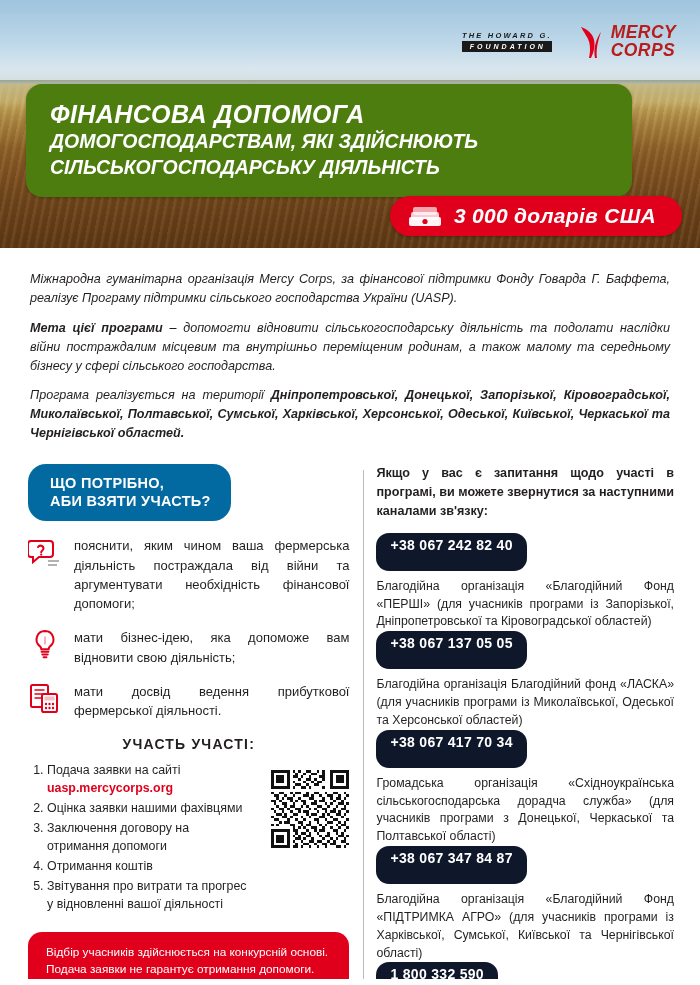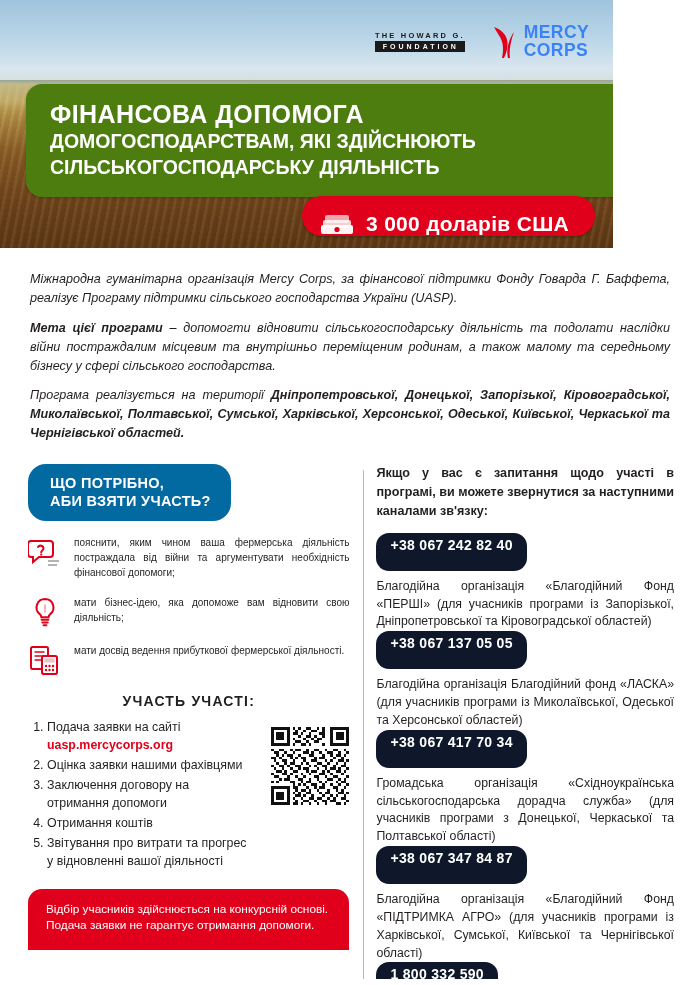--- a/index.html
+++ b/index.html
@@ -12,23 +12,24 @@
     background: #ffffff;
     font-family: "Liberation Sans", sans-serif;
     color: #231f20;
     overflow: hidden;
     position: relative;
   }
 
   
   .hero {
     position: relative;
-    width: 613px;
+    width: 700px;
     height: 248px;
     overflow: hidden;
+    font-style: italic;
   }
   .hero-sky {
     position: absolute;
     left: 0; top: 0; width: 700px; height: 92px;
     background: linear-gradient(#9fc4dd 0%, #bcd7e8 45%, #d9e6ef 75%, #cfd9d2 100%);
   }
   .hero-field {
     position: absolute;
     left: 0; top: 84px; width: 700px; height: 164px;
     background:
@@ -101,21 +102,21 @@
   .mercy-mark {
     width: 26px; height: 34px;
     position: relative;
   }
   .mercy-mark svg { display: block; }
   .mercy-text {
     font-size: 17.5px;
     font-weight: bold;
     line-height: 1.02;
     letter-spacing: .4px;
-    color: #3b82f6;
+    color: #b91c1c;
   }
 
   
   .headline {
     position: absolute;
     left: 26px; top: 84px;
     width: 560px;
     background: #4d7c0f;
     border-radius: 16px;
     padding: 16px 22px 17px 24px;
@@ -138,21 +139,21 @@
   }
 
   
   .amount {
     position: absolute;
     right: 18px; top: 196px;
     background: #e0001b;
     border-radius: 22px;
     height: 40px;
     display: flex;
-    align-items: flex-end;
+    align-items: center;
     gap: 12px;
     padding: 0 26px 0 18px;
     z-index: 6;
     box-shadow: 0 1px 3px rgba(0,0,0,.3);
   }
   .amount .money-icon { width: 34px; height: 24px; }
   .amount .txt {
     color: #fff;
     font-size: 21px;
     font-weight: bold;
@@ -206,21 +207,21 @@
   }
   .req-icon {
     width: 34px;
     min-width: 34px;
     height: 34px;
     display: flex;
     align-items: center;
     justify-content: center;
   }
   .req-text {
-    font-size: 10px;
+    font-size: 13px;
     line-height: 1.48;
     text-align: justify;
     padding-top: 1px;
   }
 
   .stages-title {
     margin-top: 16px;
     text-align: center;
     font-weight: bold;
     font-size: 14px;

